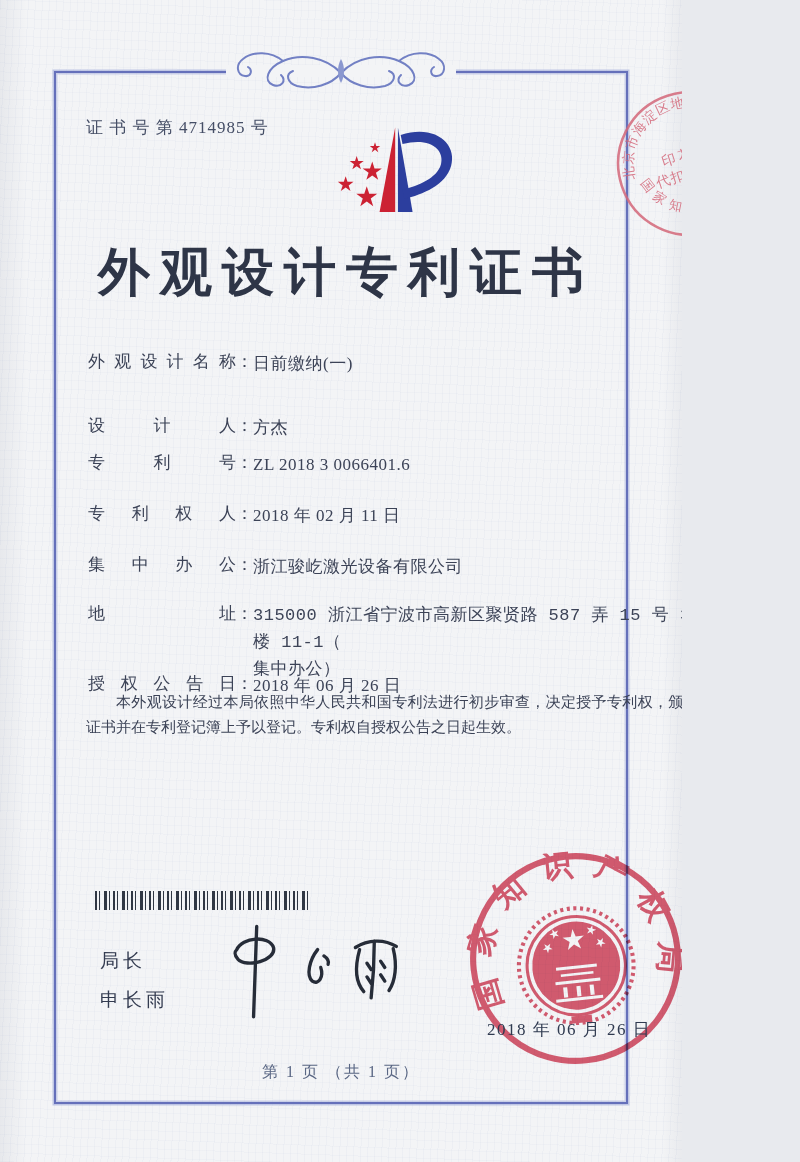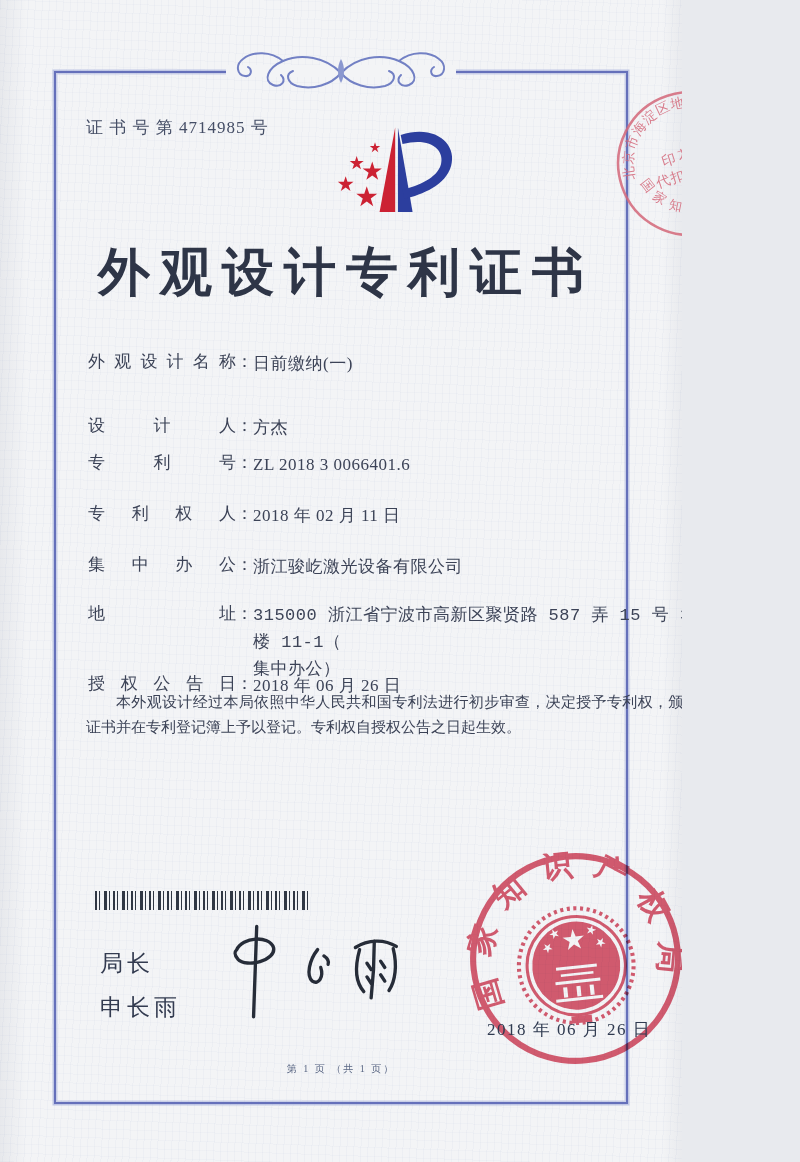--- a/index.html
+++ b/index.html
@@ -36,26 +36,26 @@
   .paragraphs{position:absolute;left:86px;top:690px;width:628px;font-size:15px;line-height:25px;text-align:justify;color:#3b4256;}
   .paragraphs p{margin:0;text-indent:2em;}
   .barcode{
     position:absolute;left:95px;top:891px;width:216px;height:19px;
     background-image:repeating-linear-gradient(90deg,
       #303744 0 2px, transparent 2px 4px,
       #303744 4px 5px, transparent 5px 9px,
       #303744 9px 12px, transparent 12px 14px,
       #303744 14px 15px, transparent 15px 18px);
   }
-  .official{position:absolute;left:100px;top:948px;font-size:23px;letter-spacing:4px;color:#333b50;}
+  .official{position:absolute;left:100px;top:948px;font-size:19px;letter-spacing:4px;color:#333b50;}
   .official div{margin-bottom:13px;}
   .signature{position:absolute;left:200px;top:916px;}
   .seal{position:absolute;left:468px;top:851px;transform:rotate(-6deg);mix-blend-mode:multiply;}
   .seal-date{position:absolute;left:487px;top:1018px;font-size:17px;letter-spacing:1.5px;color:#2f3a50;}
-  .footer{position:absolute;left:0;right:0;top:1062px;text-align:center;font-size:10px;letter-spacing:2px;color:#5a6784;}
+  .footer{position:absolute;left:0;right:0;top:1062px;text-align:center;font-size:16px;letter-spacing:2px;color:#5a6784;}
   svg text{font-family:"Liberation Serif","DejaVu Serif",serif;}
 </style>
 </head>
 <body>
 
 <div class="page">
 
   <div class="frame"></div>
 
   <svg class="ornament" width="300" height="64" viewBox="0 0 300 64">

